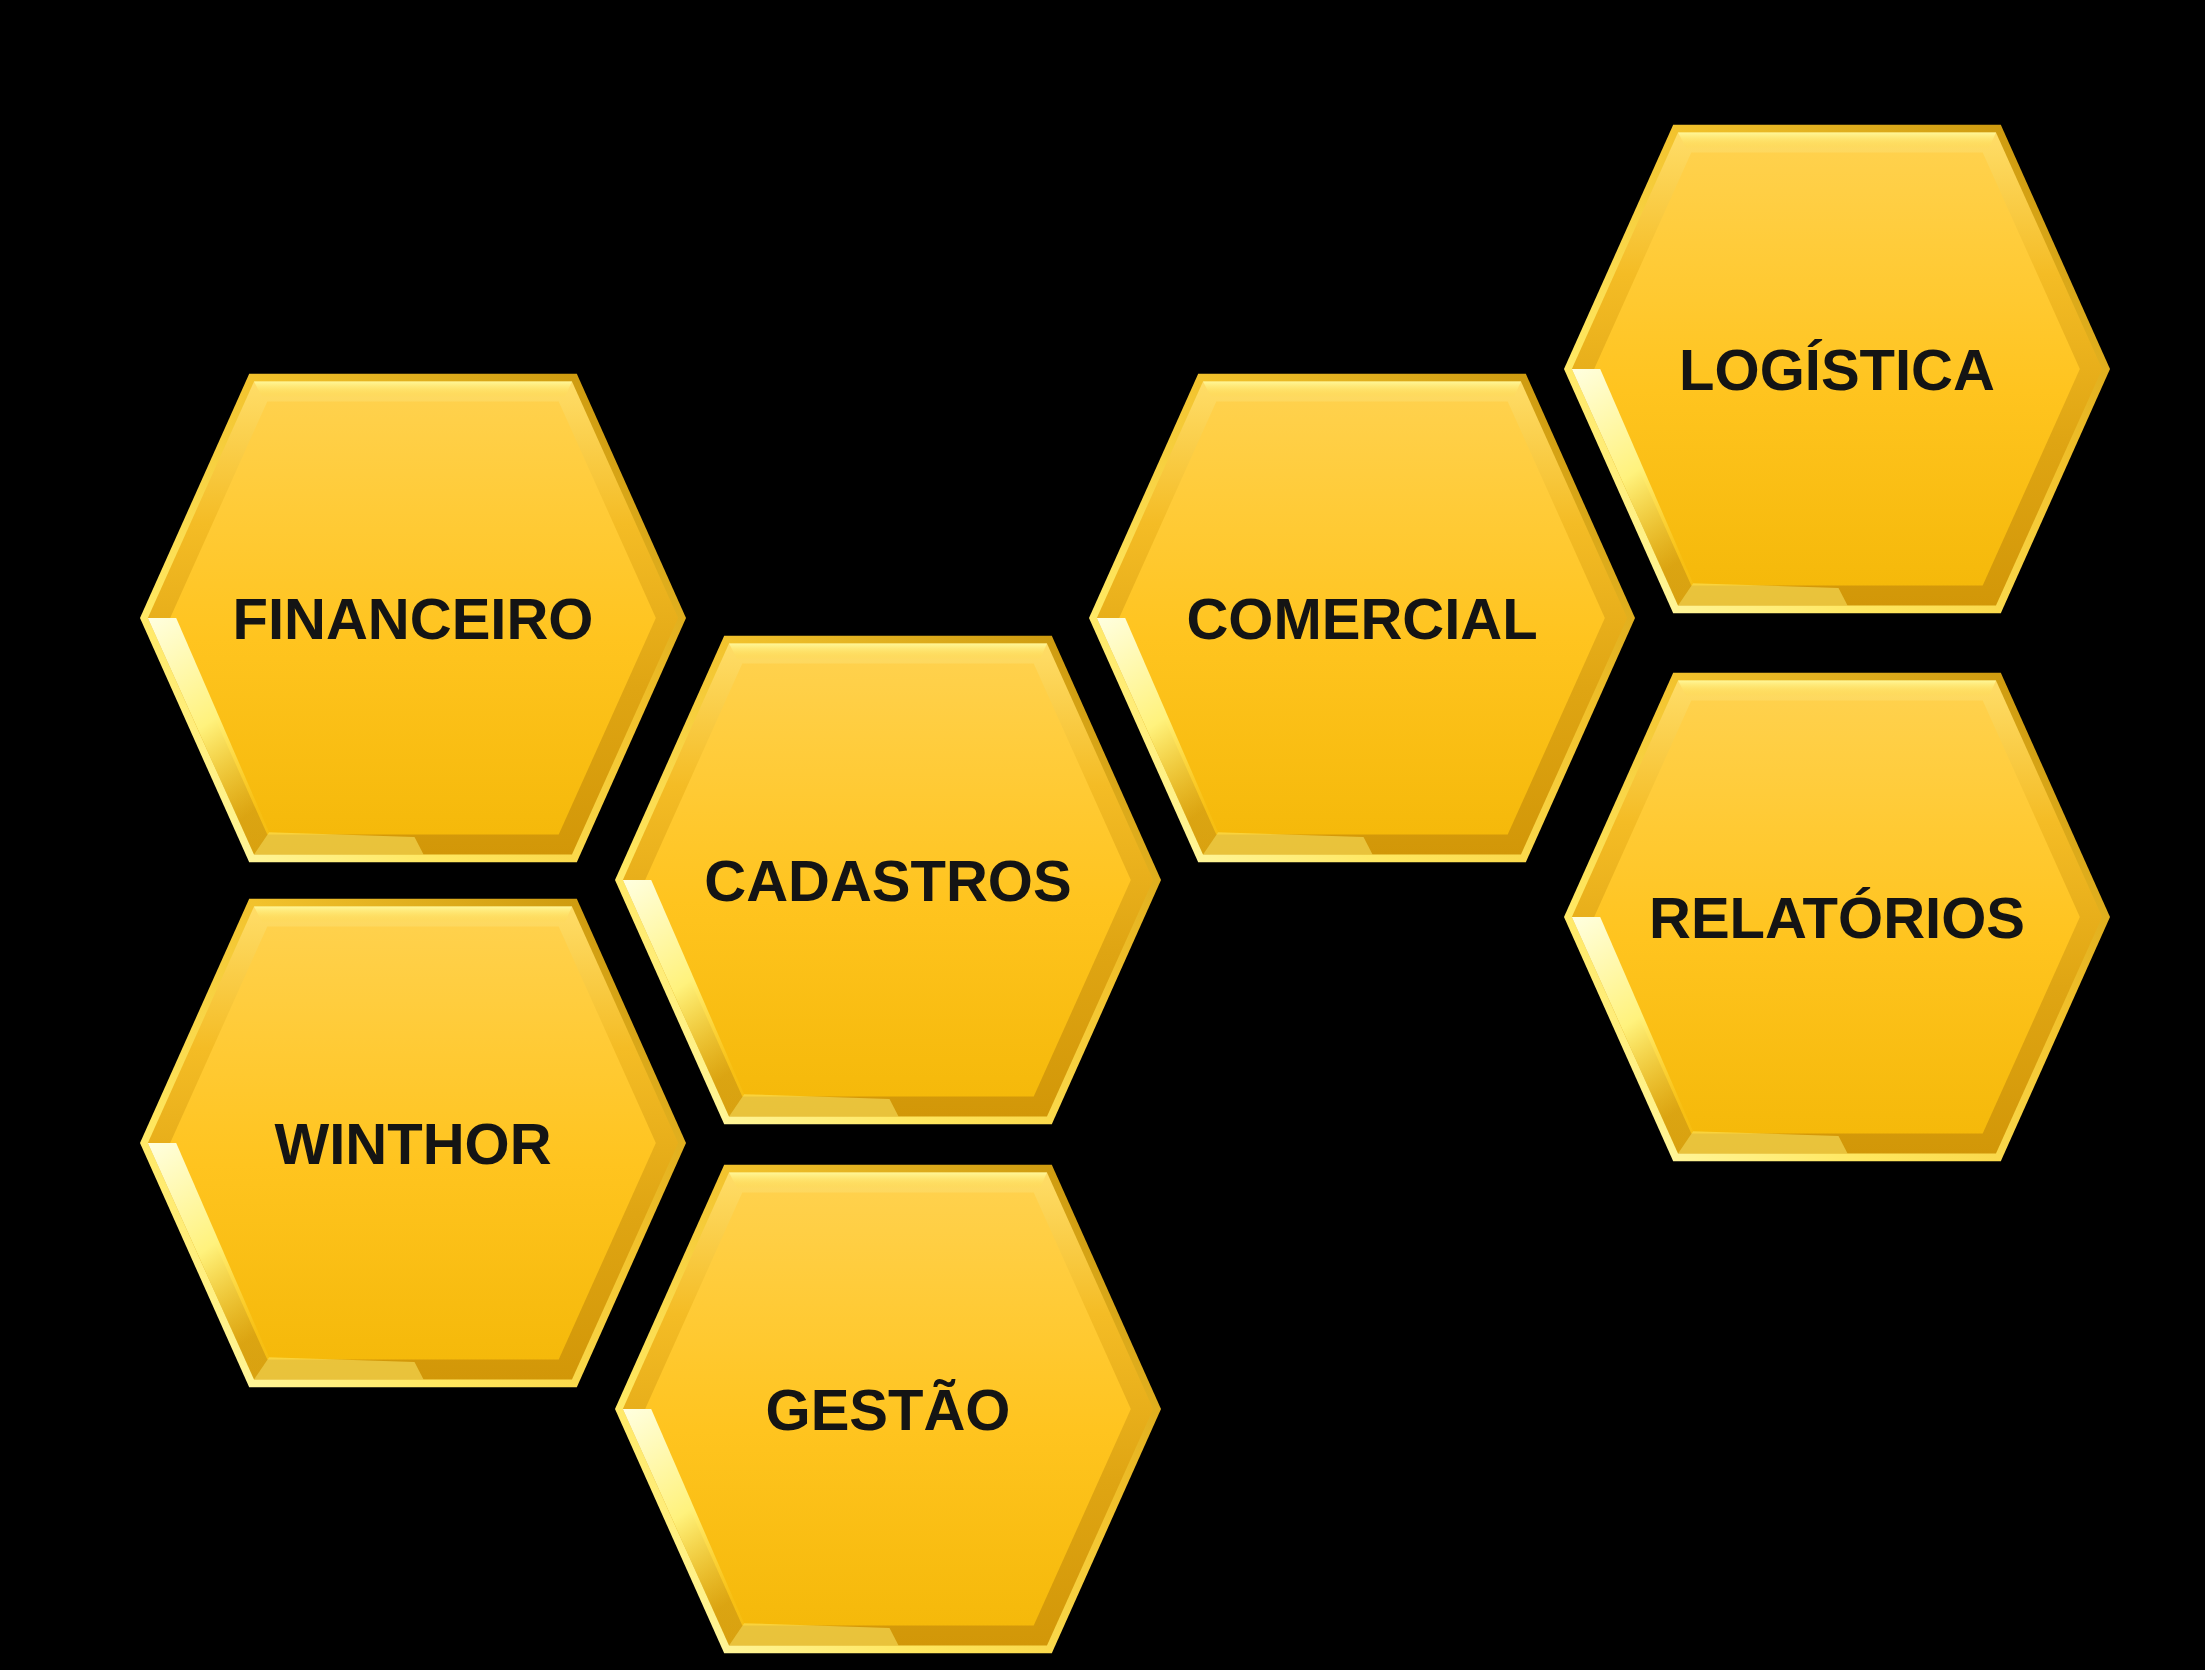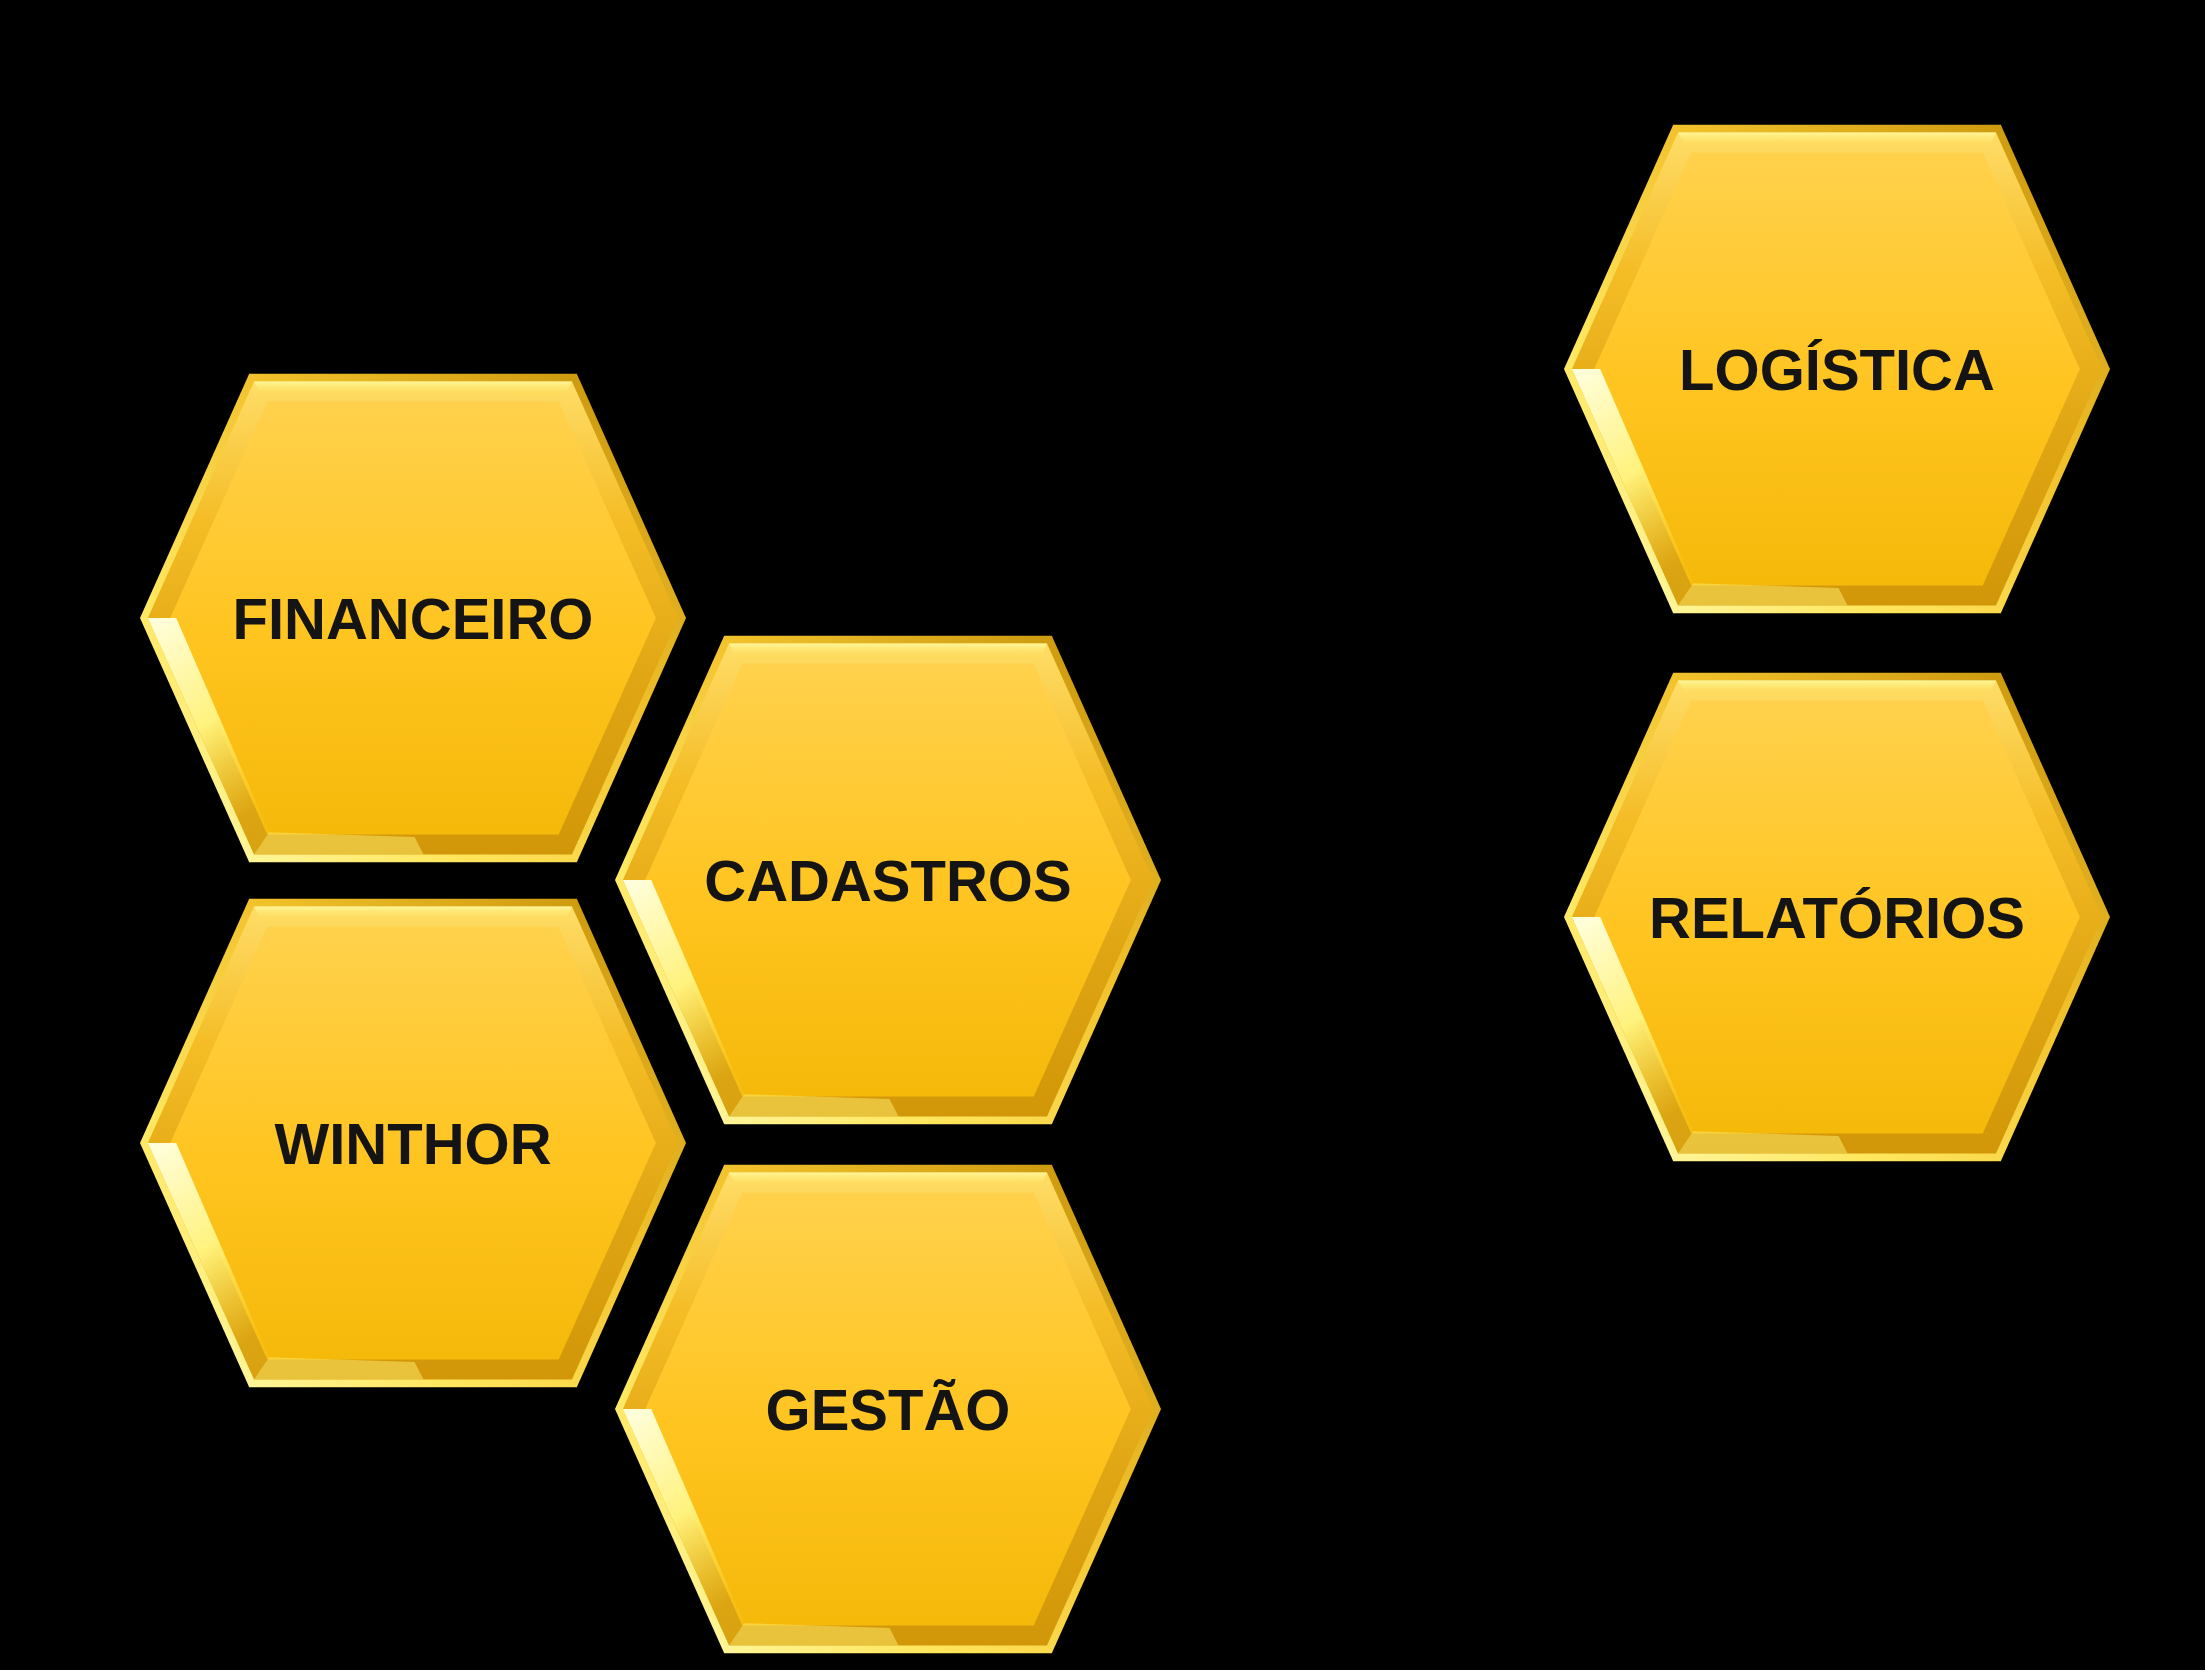--- a/index.html
+++ b/index.html
@@ -94,20 +94,26 @@
     <span class="hex-label" style="color: rgb(20, 20, 20); text-align: right;">FINANCEIRO</span>
   </div>
 
   <div class="hex pos-cadastros">
     <svg viewBox="0 0 905 810">
       <use href="#hexLayers" xlink:href="#hexLayers"></use>
     </svg>
     <span class="hex-label" style="color: rgb(20, 20, 20);">CADASTROS</span>
   </div>
 
+  <div class="hex pos-comercial">
+    <svg viewBox="0 0 905 810">
+      <use href="#hexLayers" xlink:href="#hexLayers"></use>
+    </svg>
+    <span class="hex-label" style="color: rgb(20, 20, 20);">COMERCIAL</span>
+  </div>
 
   <div class="hex pos-logistica">
     <svg viewBox="0 0 905 810">
       <use href="#hexLayers" xlink:href="#hexLayers"></use>
     </svg>
     <span class="hex-label" style="color: rgb(20, 20, 20);">LOGÍSTICA</span>
   </div>
 
   <div class="hex pos-relatorios">
     <svg viewBox="0 0 905 810">

